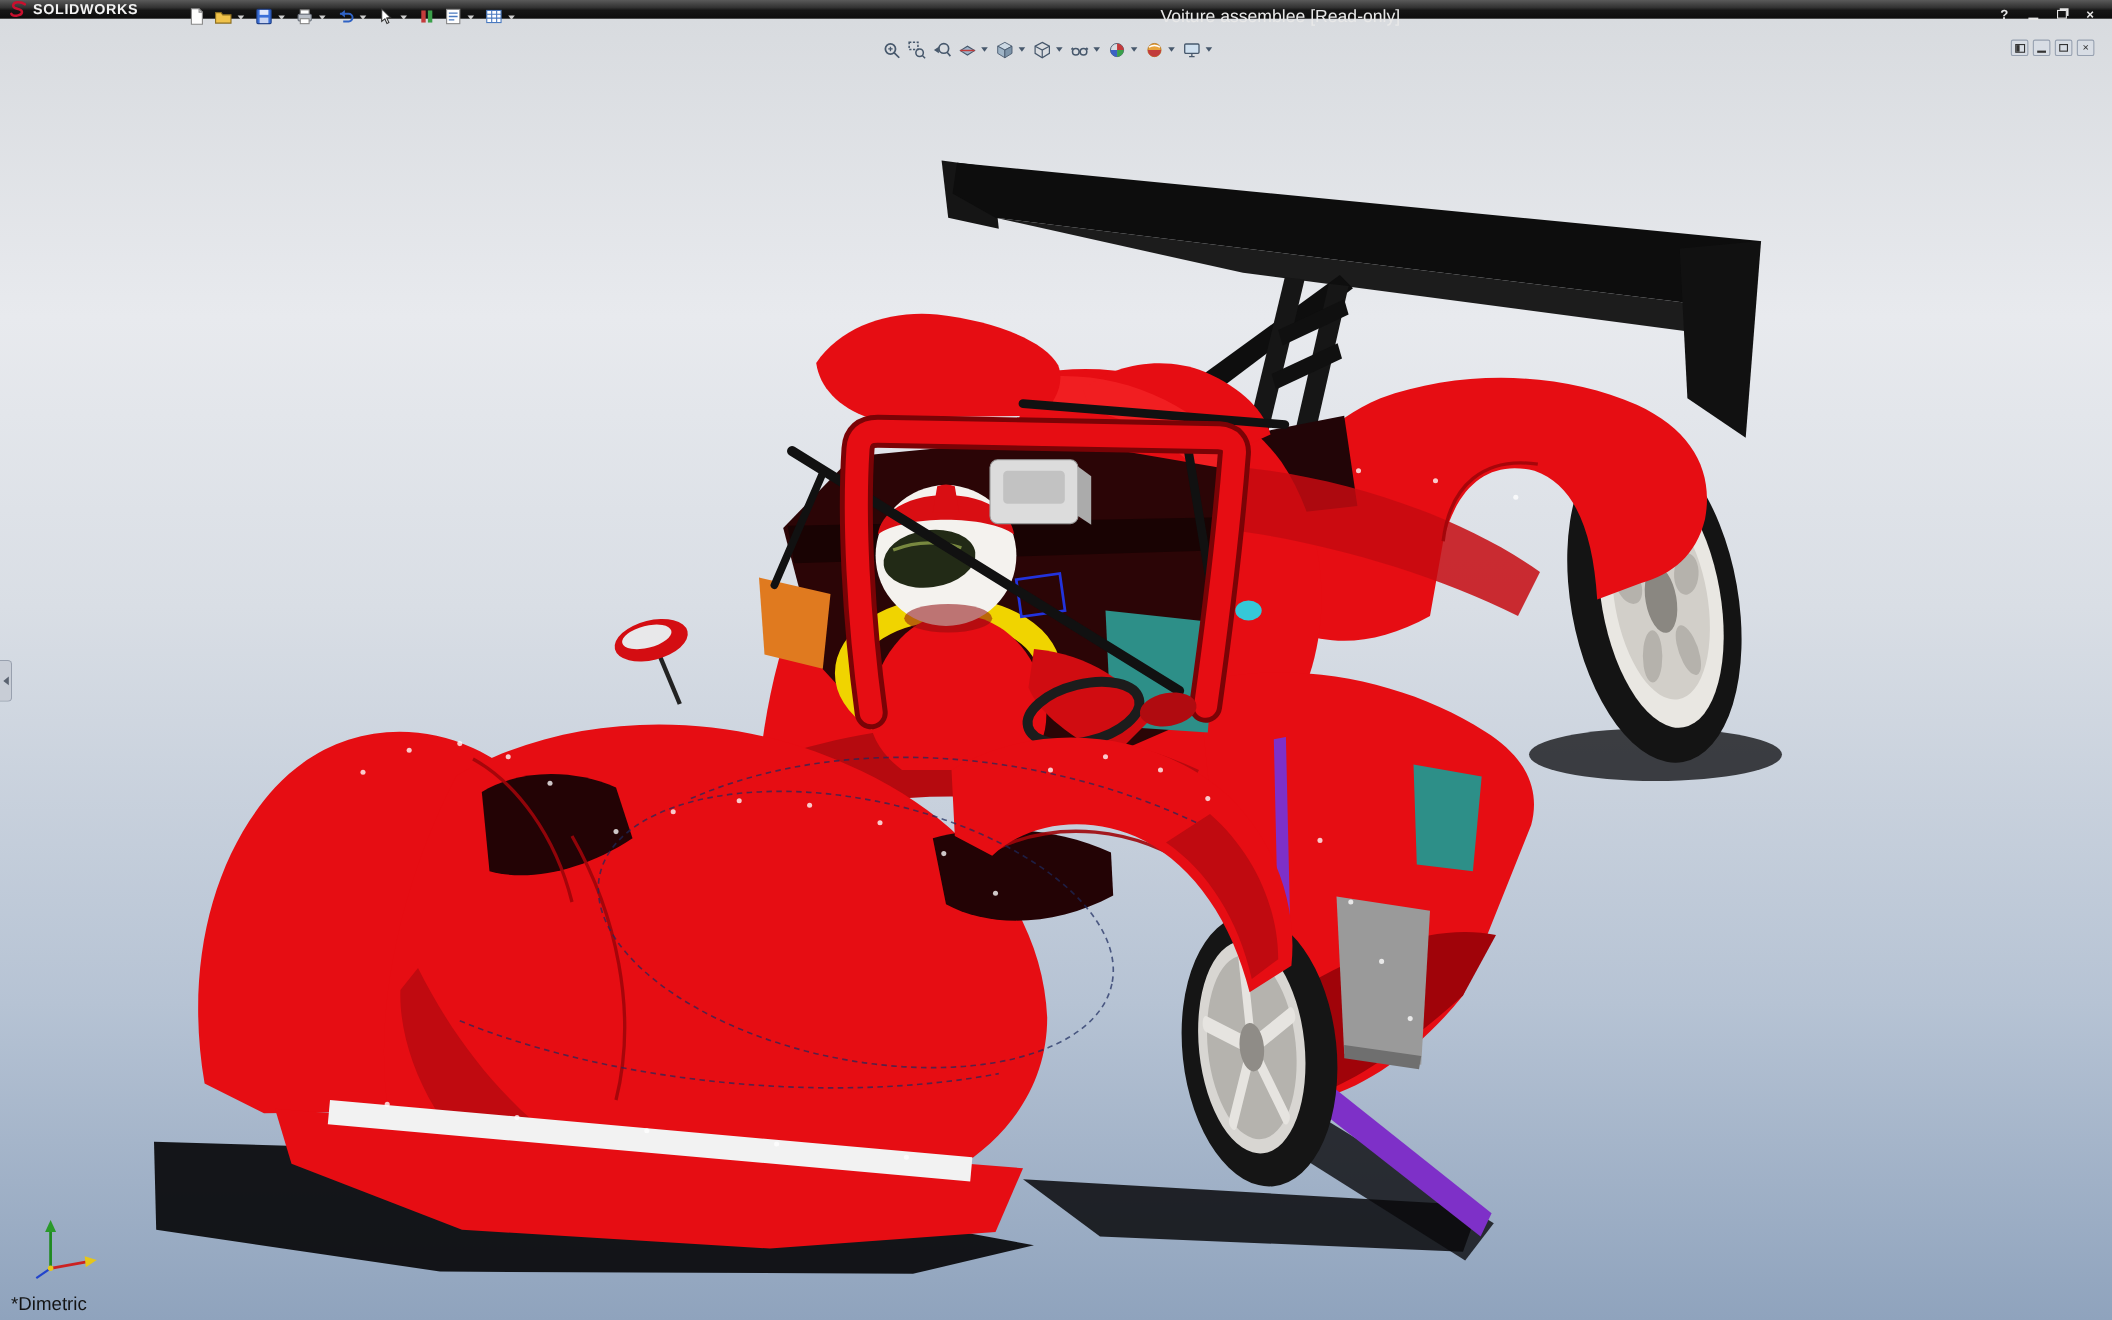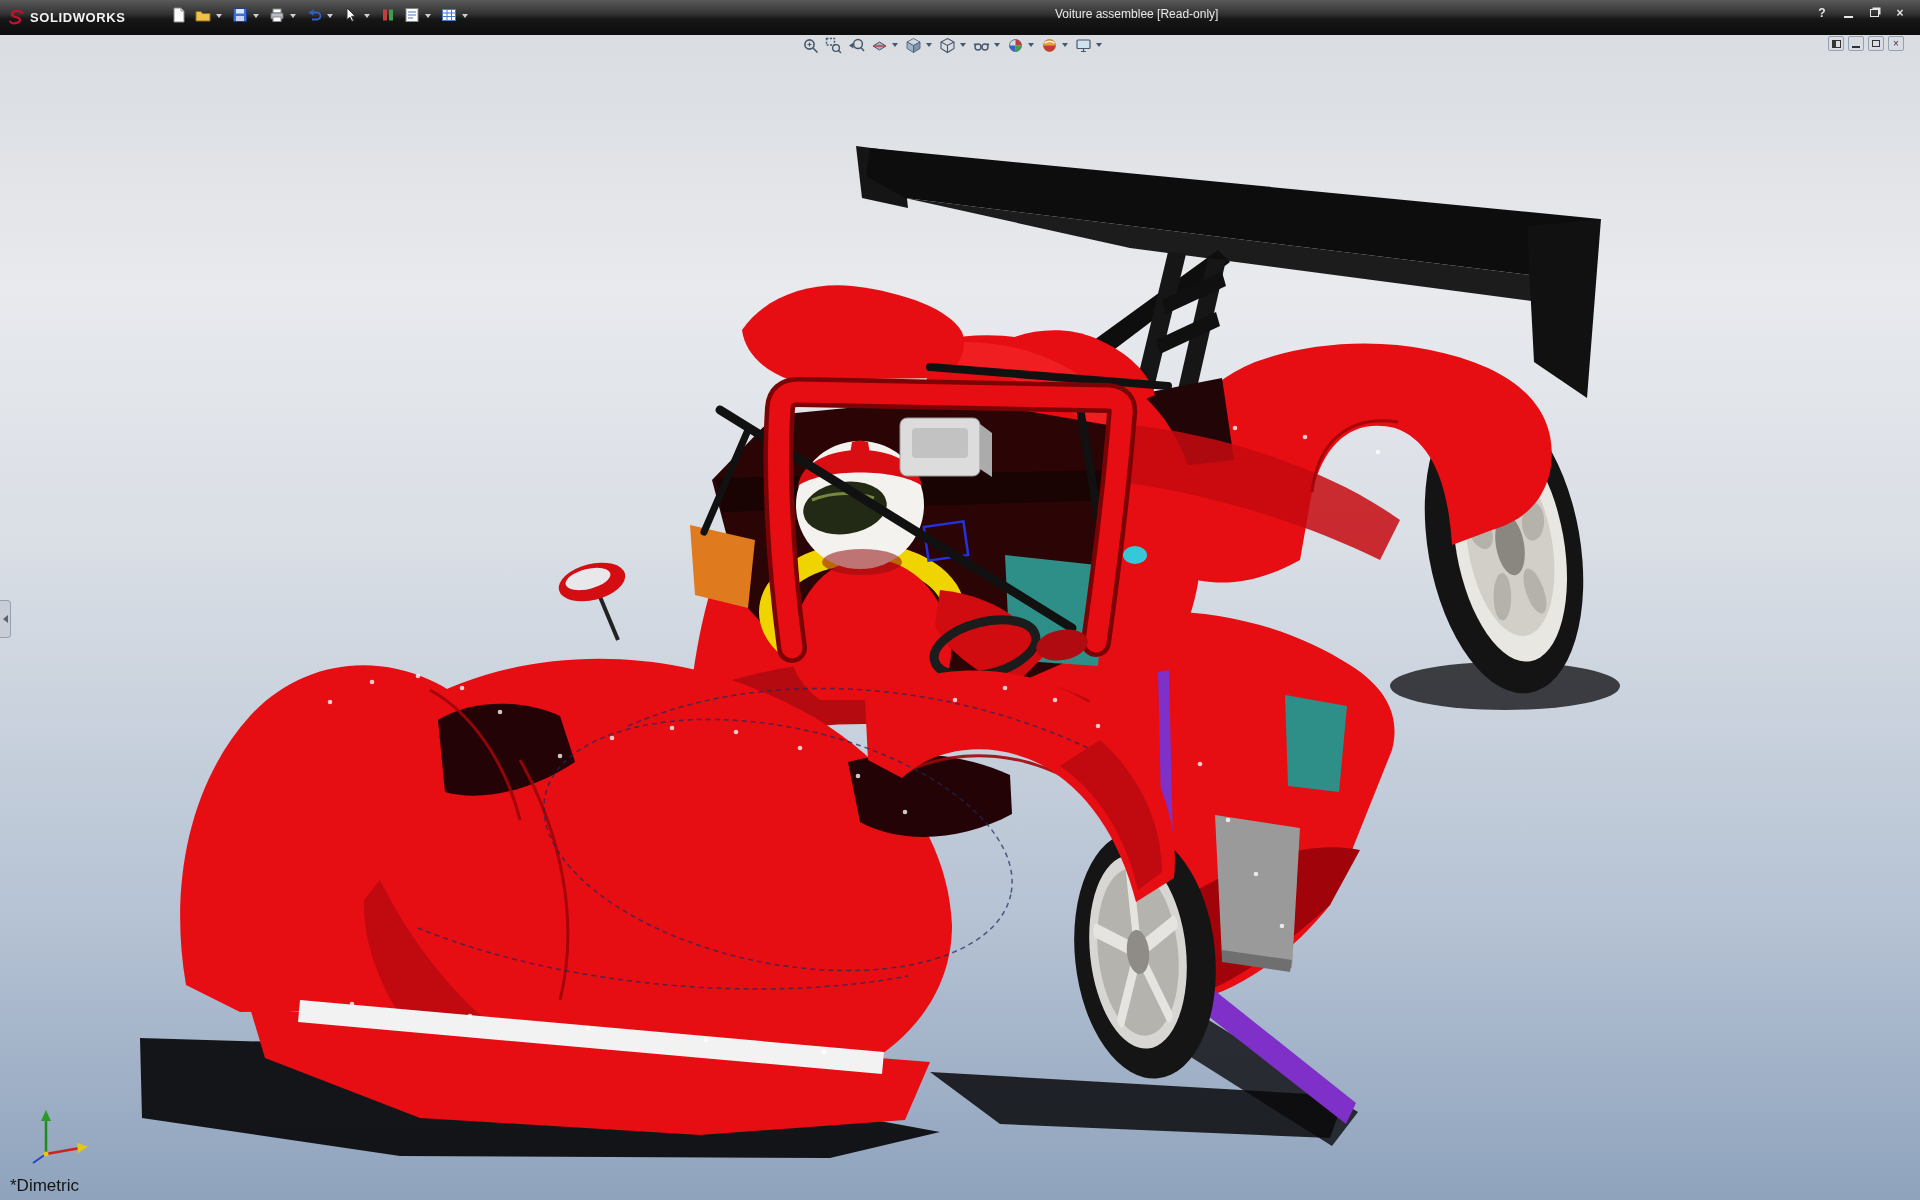--- a/index.html
+++ b/index.html
@@ -7,29 +7,29 @@
     --wing-black:#0d0d0d; --accent-purple:#7e30c8; --accent-teal:#2d8f88;
     --accent-cyan:#35c8d8; --accent-yellow:#f0d400; --accent-orange:#e07a1f;
     --rim-silver:#d8d6d2; --bg-top:#d7dade; --bg-mid:#e8eaee; --bg-bottom:#8fa3bd;
     --titlebar-bg:#1b1b1b; --icon-stroke:#47586c;
   }
   *{margin:0;padding:0;box-sizing:border-box;}
   html,body{width:1920px;height:1200px;overflow:hidden;font-family:"Liberation Sans",sans-serif;}
   body{background:linear-gradient(180deg,var(--bg-top) 0%,var(--bg-mid) 24%,#d9dee5 46%,#b6c3d4 76%,var(--bg-bottom) 100%);position:relative;}
 
   
-  .titlebar{position:absolute;left:0;top:0;width:1920px;height:35px;z-index:50;
+  .titlebar{position:absolute;left:0;top:0;width:1920px;height:17px;z-index:50;
     background:linear-gradient(180deg,#5a5a5a 0%,#323232 40%,#161616 55%,#0d0d0d 100%);
     display:flex;align-items:center;color:#e4e4e4;}
   .logo{display:flex;align-items:center;gap:4px;padding:0 10px 0 8px;}
   .logo .brand{font-size:13px;font-weight:bold;letter-spacing:.6px;color:#f2f2f2;}
   .tb-icons{position:absolute;left:168px;top:2px;height:25px;display:flex;align-items:center;gap:3px;}
   .tb-icon{width:21px;height:21px;display:flex;align-items:center;justify-content:center;border-radius:2px;}
   .tcaret{width:0;height:0;border-left:3.5px solid transparent;border-right:3.5px solid transparent;border-top:4px solid #cfcfcf;margin:2px 4px 0 0;}
-  .win-title{position:absolute;left:1055px;top:7px;font-size:12px;color:#e8e8e8;white-space:nowrap;}
+  .win-title{position:absolute;left:1055px;top:7px;font-size:16px;color:#e8e8e8;white-space:nowrap;}
   .win-controls{position:absolute;right:10px;top:4px;display:flex;gap:6px;align-items:center;}
   .win-btn{width:20px;height:18px;display:flex;align-items:center;justify-content:center;font-size:12px;font-weight:bold;color:#e6e6e6;border-radius:2px;}
   .restore-glyph{width:9px;height:8px;border:1.5px solid #e6e6e6;box-shadow:2px -2px 0 -0.5px #e6e6e6;}
   .min-glyph{width:9px;height:2px;background:#e6e6e6;margin-top:8px;}
 
   
   .view-toolbar{position:absolute;left:800px;top:33px;height:24px;display:flex;align-items:center;gap:2px;z-index:20;}
   .v-icon{width:21px;height:21px;display:flex;align-items:center;justify-content:center;border-radius:3px;}
   .vcaret{width:0;height:0;border-left:3.5px solid transparent;border-right:3.5px solid transparent;border-top:4px solid var(--icon-stroke);margin:0 3px 0 0;}
 

